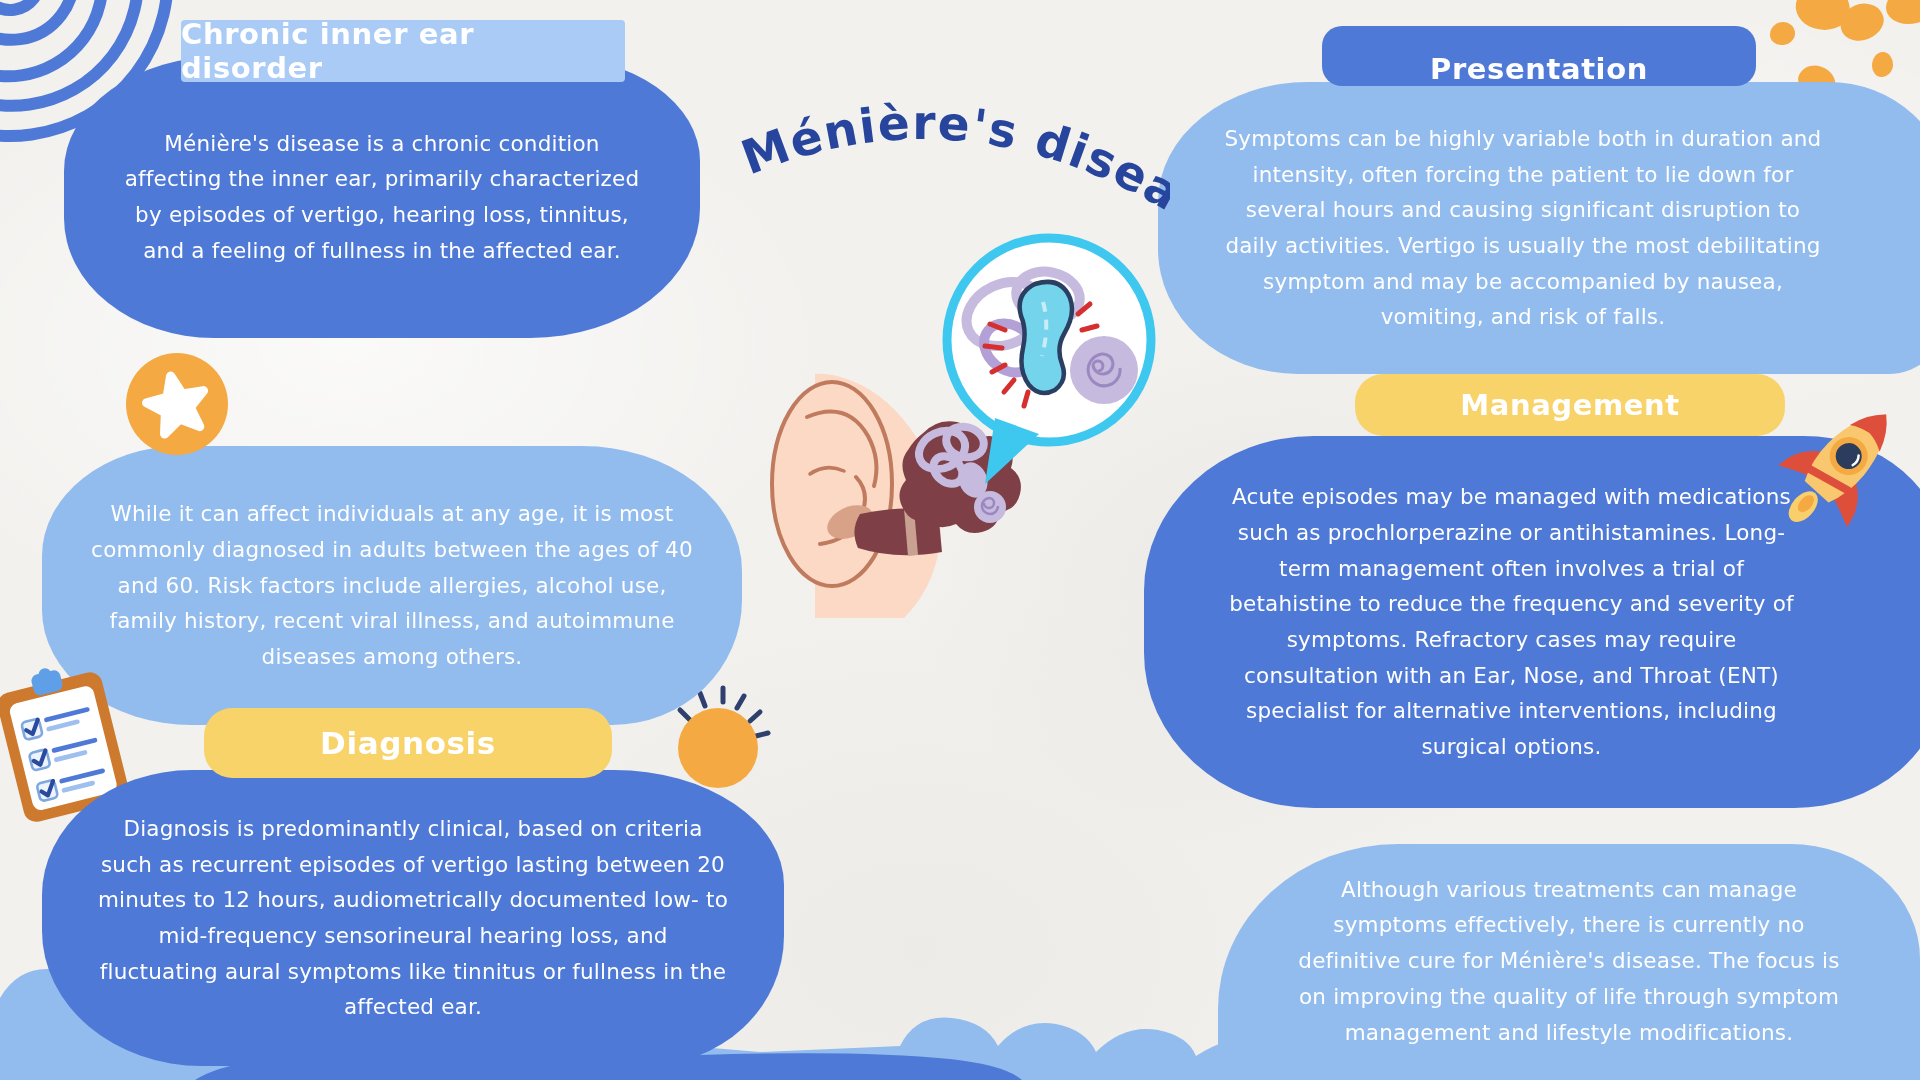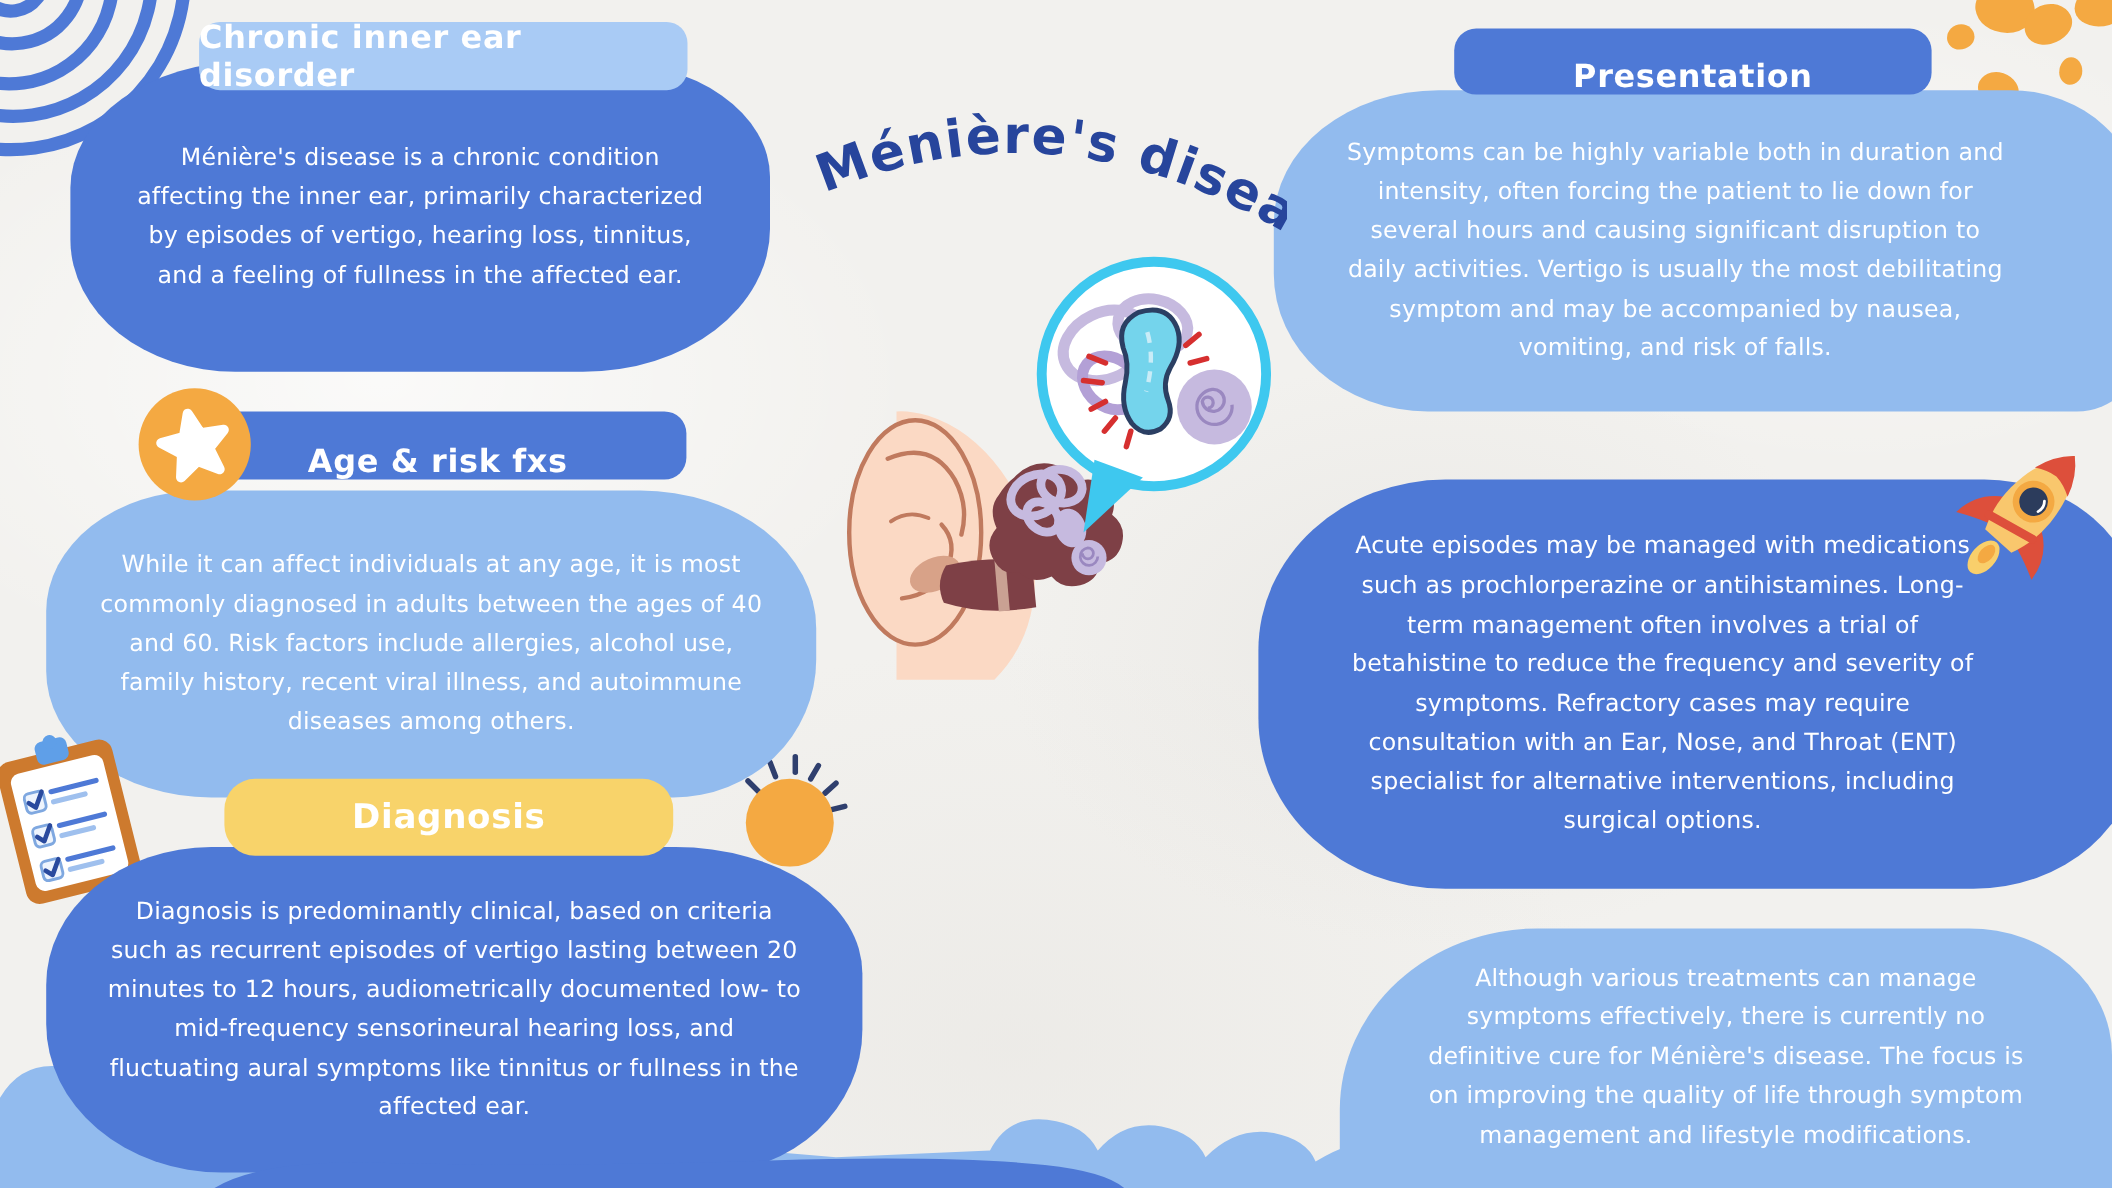--- a/index.html
+++ b/index.html
@@ -13,21 +13,21 @@
       radial-gradient(ellipse 500px 300px at 88% 20%, rgba(255,255,255,.5), transparent 70%);
   }
   .abs{position:absolute;}
   .blob{position:absolute;display:flex;align-items:center;justify-content:center;
         text-align:center;color:#fff;box-sizing:border-box;}
   .blob p{margin:0;font-size:21.5px;line-height:1.66;letter-spacing:.2px;}
   .blob.light{background:var(--blue-light,#92bbee);}
   .blob.medium{background:var(--blue-medium,#4e79d6);}
   .pill{position:absolute;display:flex;align-items:center;justify-content:center;
         color:#fff;font-weight:bold;font-size:29px;letter-spacing:.6px;box-sizing:border-box;}
-  .pill.pale{background:var(--blue-pale-pill,#a9cbf5);border-radius:19px;}
+  .pill.pale{background:var(--blue-pale-pill,#a9cbf5);border-radius:4px;}
   .pill.medium{background:var(--blue-medium,#4e79d6);border-radius:20px;align-items:flex-end;}
   .pill.yellow{background:var(--yellow-pill,#f8d36a);border-radius:28px;}
   .splash{position:absolute;background:var(--orange,#f4a942);
           border-radius:52% 48% 55% 45% / 55% 50% 50% 45%;}
   .z0{z-index:0}.z1{z-index:1}.z2{z-index:2}.z3{z-index:3}.z4{z-index:4}.z5{z-index:5}
 </style>
 </head>
 <body>
 
 <div id="canvas">
@@ -77,23 +77,20 @@
 
   <div class="pill pale z4" style="left:181px;top:20px;width:444px;height:62px;">
     <span>Chronic inner ear disorder</span>
   </div>
 
   <div class="blob medium z3" style="left:64px;top:56px;width:636px;height:282px;padding:20px 55px;
        border-radius:160px 150px 170px 150px / 115px 105px 130px 120px;">
     <p>Ménière's disease is a chronic condition affecting the inner ear, primarily characterized by episodes of vertigo, hearing loss, tinnitus, and a feeling of fullness in the affected ear.</p>
   </div>
 
-  <div class="pill medium z4" style="left:172px;top:374px;width:452px;height:62px;">
-    <span>Age &amp; risk fxs</span>
-  </div>
 
   <div class="abs z5" style="left:126px;top:353px;width:102px;height:102px;background:#f4a942;border-radius:50%;">
     <svg width="102" height="102" viewBox="0 0 100 100">
       <polygon transform="rotate(-12 50 52)" fill="#fff" stroke="#fff" stroke-width="9" stroke-linejoin="round" points="50,22 57.6,41.5 78.5,42.7 62.4,56 67.6,76.3 50,65 32.4,76.3 37.6,56 21.5,42.7 42.4,41.5"></polygon>
     </svg>
   </div>
 
   <div class="blob light z2" style="left:42px;top:446px;width:700px;height:279px;padding:16px 40px;
        border-radius:140px 160px 130px 150px / 110px 125px 125px 115px;">
     <p>While it can affect individuals at any age, it is most commonly diagnosed in adults between the ages of 40 and 60. Risk factors include allergies, alcohol use, family history, recent viral illness, and autoimmune diseases among others.</p>
@@ -198,20 +195,23 @@
 
   <div class="pill medium z4" style="left:1322px;top:26px;width:434px;height:60px;">
     <span>Presentation</span>
   </div>
 
   <div class="blob light z2" style="left:1158px;top:82px;width:790px;height:292px;padding:18px 120px 18px 60px;
        border-radius:150px 120px 60px 140px / 120px 110px 60px 125px;">
     <p>Symptoms can be highly variable both in duration and intensity, often forcing the patient to lie down for several hours and causing significant disruption to daily activities. Vertigo is usually the most debilitating symptom and may be accompanied by nausea, vomiting, and risk of falls.</p>
   </div>
 
+  <div class="pill yellow z4" style="left:1355px;top:374px;width:430px;height:62px;">
+    <span>Management</span>
+  </div>
 
   <div class="blob medium z3" style="left:1144px;top:436px;width:800px;height:372px;padding:16px 150px 16px 85px;
        border-radius:170px 140px 150px 170px / 155px 120px 130px 155px;">
     <p>Acute episodes may be managed with medications such as prochlorperazine or antihistamines. Long-term management often involves a trial of betahistine to reduce the frequency and severity of symptoms. Refractory cases may require consultation with an Ear, Nose, and Throat (ENT) specialist for alternative interventions, including surgical options.</p>
   </div>
 
   <svg class="abs z5" style="left:1768px;top:388px;" width="140" height="160" viewBox="0 0 140 160">
     <g transform="rotate(42 70 80)">
       <ellipse cx="70" cy="132" rx="11" ry="18" fill="#f9cf6b"></ellipse>
       <ellipse cx="70" cy="128" rx="6" ry="10" fill="#f4a942"></ellipse>

